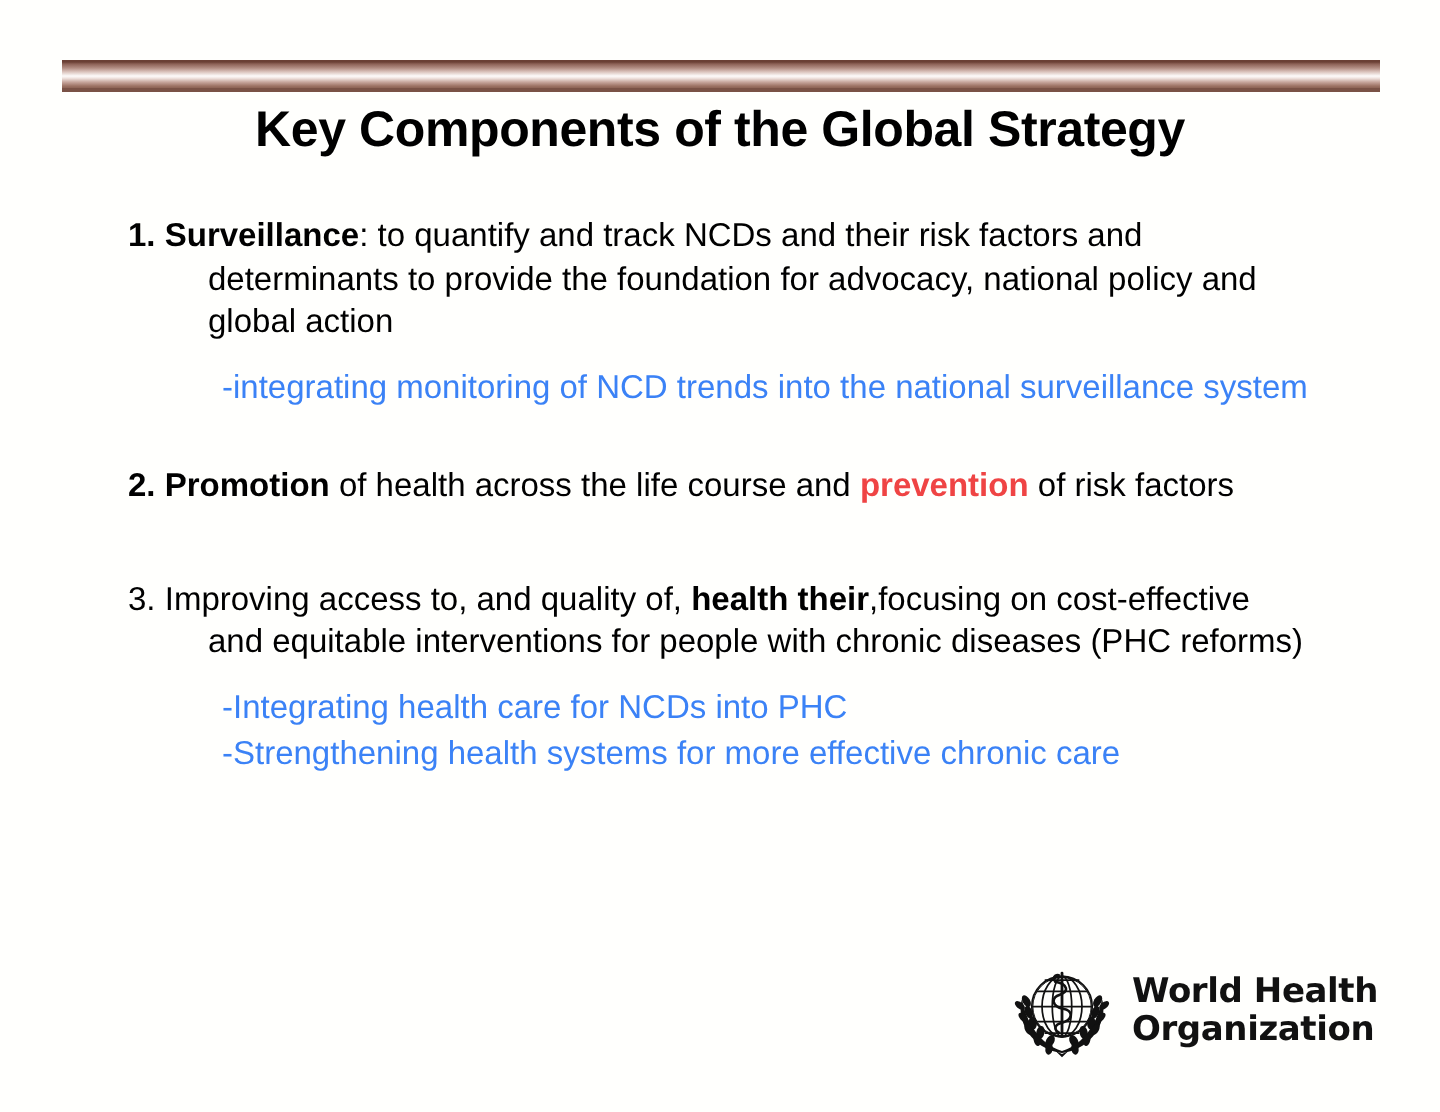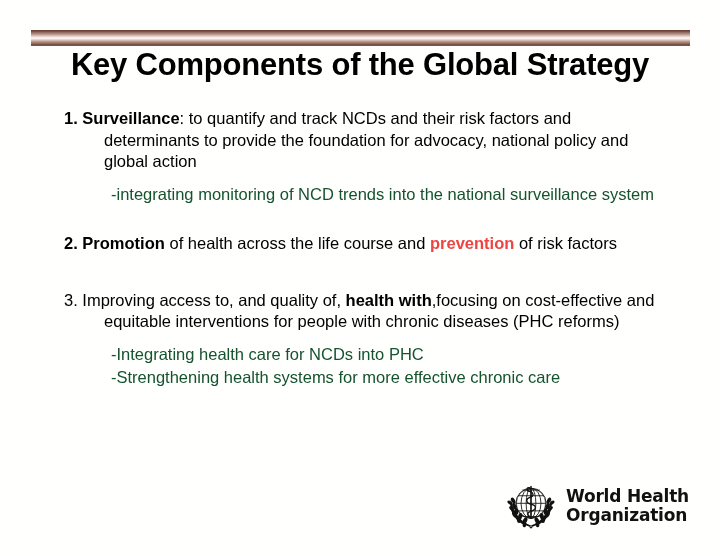--- a/index.html
+++ b/index.html
@@ -54,21 +54,21 @@
     background: #7a5246;
   }
 
   
   .slide-title {
     position: absolute;
     left: 0;
     right: 0;
     top: 50px;
     text-align: center;
-    font-size: 31px;
+    font-size: 25px;
     font-weight: bold;
     letter-spacing: -0.2px;
     color: #000000;
     line-height: 30px;
   }
 
   
   .body-area {
     position: absolute;
     left: 64px;
@@ -101,21 +101,21 @@
   }
 
   .sub-list {
     margin: 3px 0 0 0;
     padding: 0;
     list-style: none;
   }
   .sub-item {
     font-size: 16.5px;
     line-height: 23.5px;
-    color: #14532d;
+    color: #3b82f6;
     padding-left: 47px;
     text-indent: 0;
   }
   .sub-item.hang {
     padding-left: 47px;
     text-indent: 0;
   }
 
   .gap-sm { height: 7px; }
   .gap-md { height: 27px; }
@@ -177,21 +177,21 @@
         <b>Promotion</b><span> </span></span><span>of health across the life course and </span><span class="blue-bold">prevention</span><span> of risk factors</span>
       </div>
       <div class="gap-sm"></div>
     </div>
 
     <div class="gap-lg"></div>
 
     <div class="block">
       <div class="main-point">
         <span class="lead"><span>3.</span>
-        <span>Improving access to, and quality of, </span></span><b>health with</b><span>,focusing on cost-effective and equitable interventions for people with chronic diseases (PHC reforms)</span>
+        <span>Improving access to, and quality of, </span></span><b>health their</b><span>,focusing on cost-effective and equitable interventions for people with chronic diseases (PHC reforms)</span>
       </div>
       <div class="gap-sm"></div>
       <ul class="sub-list">
         <li class="sub-item hang">-Integrating health care for NCDs into PHC</li>
         <li class="sub-item hang">-Strengthening health systems for more effective chronic care</li>
       </ul>
     </div>
 
   </div>
 

